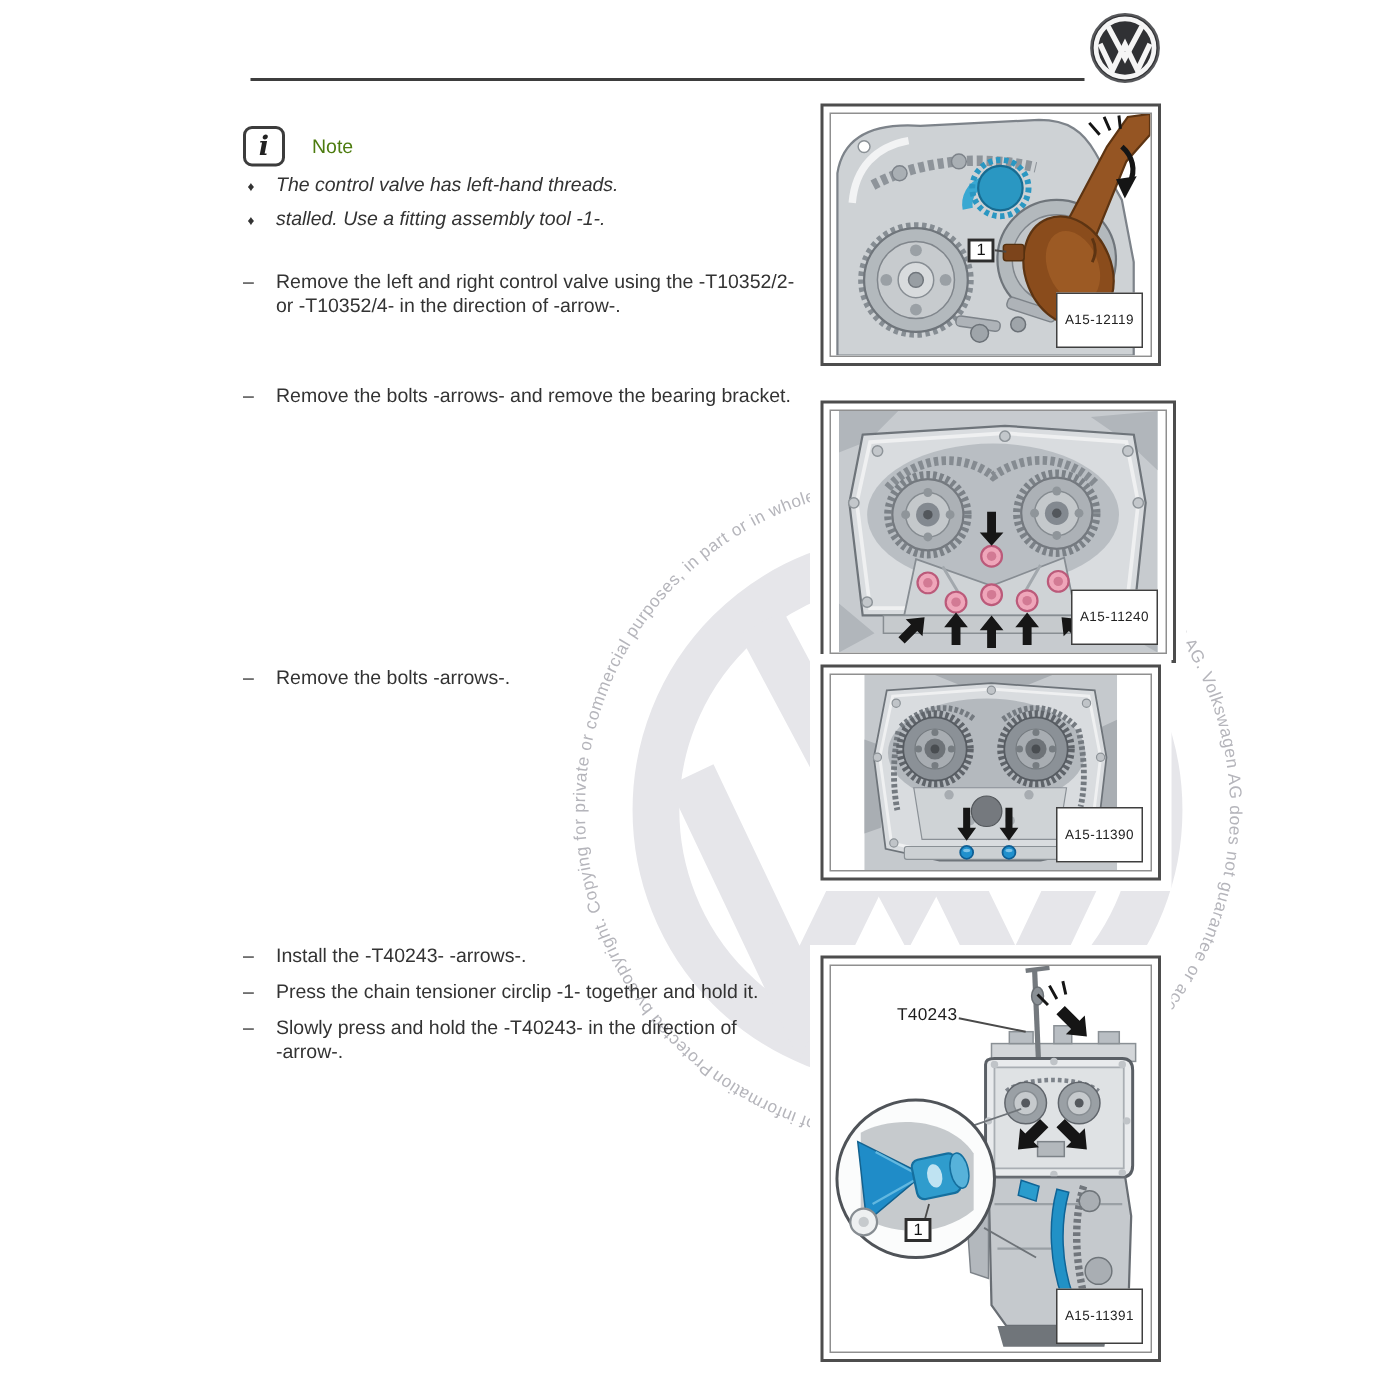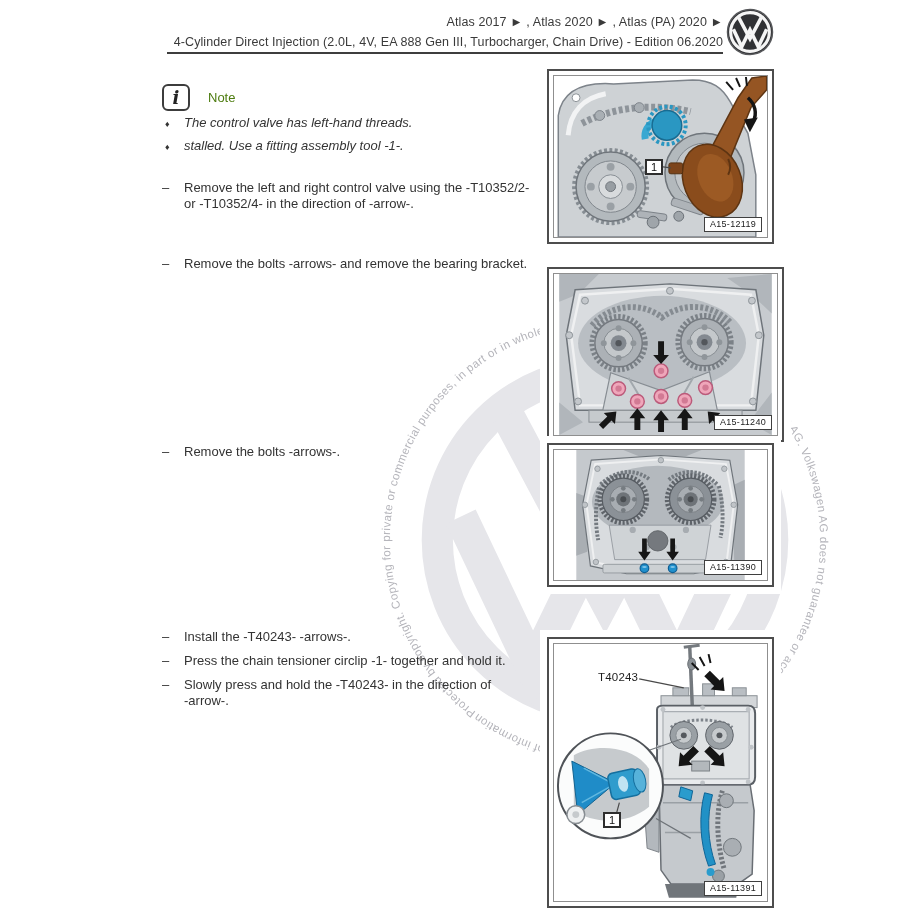--- a/index.html
+++ b/index.html
@@ -29,21 +29,21 @@
   .li.diamond .marker { font-size:9px; top:2px; left:3px; }
   .li .txt { display:block; margin-left:22px; }
   .li.italic .txt { font-style:italic; }
   .ln { display:block; }
 
   
   .fig { position:absolute; background:#fff; border:2px solid #4d4d4d; padding:4px; box-shadow:0 0 0 7px #fff; z-index:3; }
   .fig-inner { position:relative; width:100%; height:100%; border:1px solid #8f8f8f; overflow:hidden; background:#fff; }
   .figsvg { position:absolute; inset:0; width:100%; height:100%; }
   .plate { position:absolute; right:5px; bottom:5px; border:1px solid #3f3f3f; background:#fff; font-size:9px; line-height:11px;
-           padding:1px 5px; color:#222; letter-spacing:0.3px; z-index:2; }
+           padding:12px 5px; color:#222; letter-spacing:0.3px; z-index:2; }
   .co { position:absolute; width:18px; height:16px; border:2px solid #2e2e2e; background:#fff; font-size:11px; color:#111;
         display:flex; align-items:center; justify-content:center; z-index:2; }
   .toollbl { position:absolute; font-size:11.5px; color:#1d1d1d; z-index:2; letter-spacing:0.2px;text-align:center; }
 
   .fig1 { left:547px; top:69px;  width:227px; height:175px; }
   .fig2 { left:547px; top:243px; width:237px; height:175px;margin-top:24px; }
   .fig3 { left:547px; top:443px; width:227px; height:144px; }
   .fig4 { left:547px; top:637px; width:227px; height:271px; }
 </style>
 </head>
@@ -58,24 +58,20 @@
       <path d="M-74,-12 L-37,66 L0,-10 L37,66 L74,-12" stroke-width="17"></path>
     </g>
     <defs>
       <path id="wmArc" d="M 476 712 A 215 215 0 1 1 734 368 A 215 215 0 1 1 476 712"></path>
     </defs>
     <text font-size="11.5" fill="#b5b5bb" letter-spacing="0.4">
       <textPath href="#wmArc">Protected by copyright. Copying for private or commercial purposes, in part or in whole, is not permitted unless authorised by Volkswagen AG. Volkswagen AG does not guarantee or accept any liability with respect to the correctness of information in this document. Copyright by Volkswagen AG.</textPath>
     </text>
   </svg>
 
-  <div class="hdr">
-    <div class="models">Atlas 2017 ► , Atlas 2020 ► , Atlas (PA) 2020 ►</div>
-    <div class="title">4-Cylinder Direct Injection (2.0L, 4V, EA 888 Gen III, Turbocharger, Chain Drive) - Edition 06.2020</div>
-  </div>
   <div class="hdr-rule"></div>
   <svg class="vw-logo" viewBox="0 0 48 48">
     <circle cx="24" cy="24" r="22.5" fill="#303134" stroke="#57585b" stroke-width="1.5"></circle>
     <g transform="translate(24,24) scale(0.225)" stroke="#f5f5f5" fill="none">
       <circle r="86" stroke-width="14"></circle>
       <path d="M-50,-64 L0,30 L50,-64" stroke-width="16"></path>
       <path d="M-74,-12 L-37,66 L0,-10 L37,66 L74,-12" stroke-width="16"></path>
     </g>
   </svg>
 

